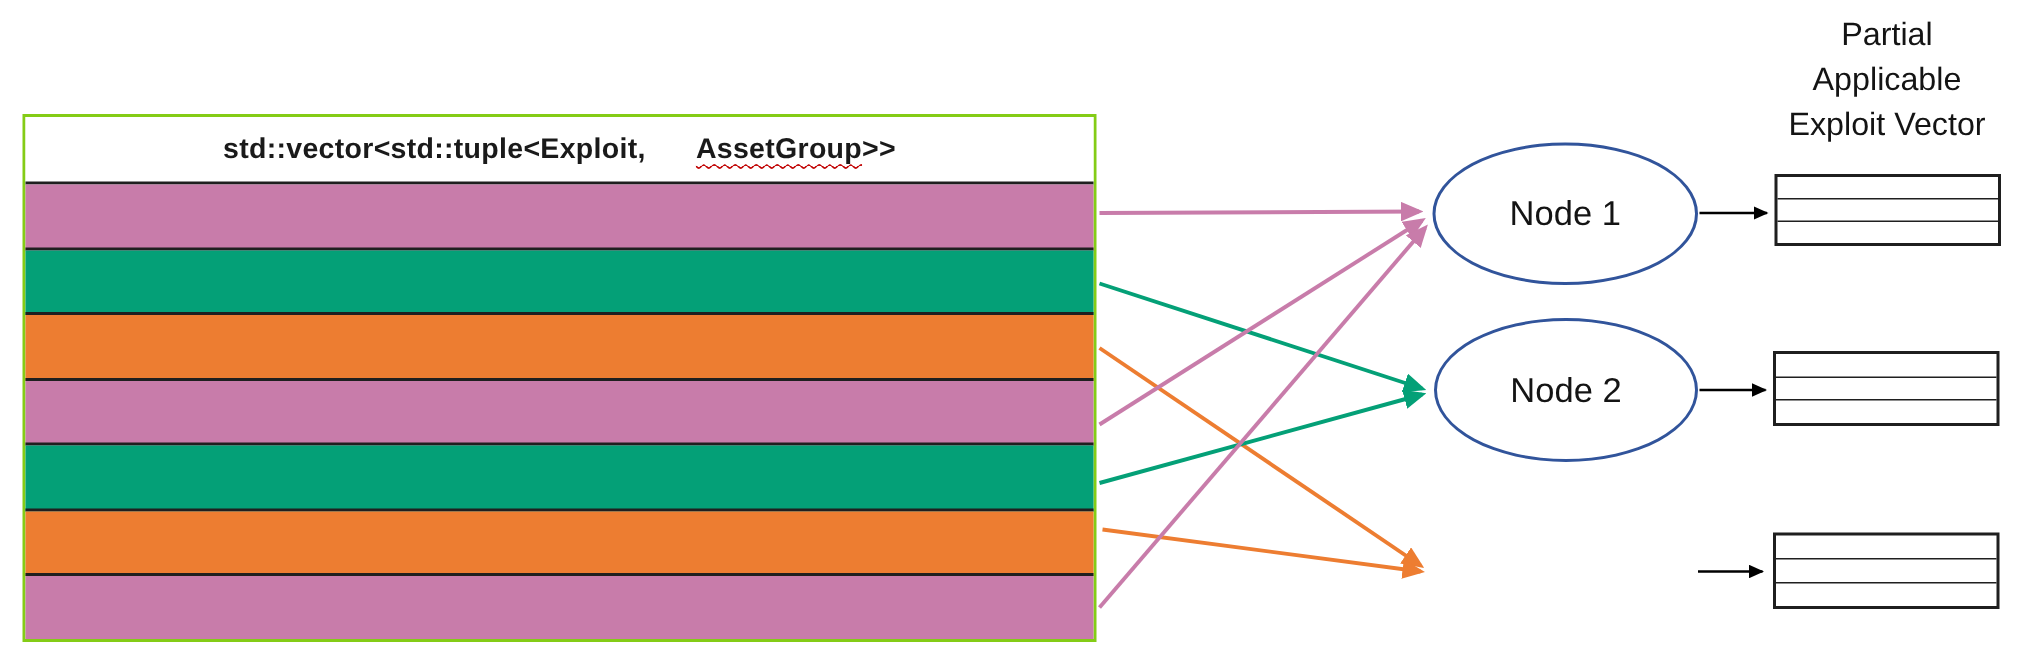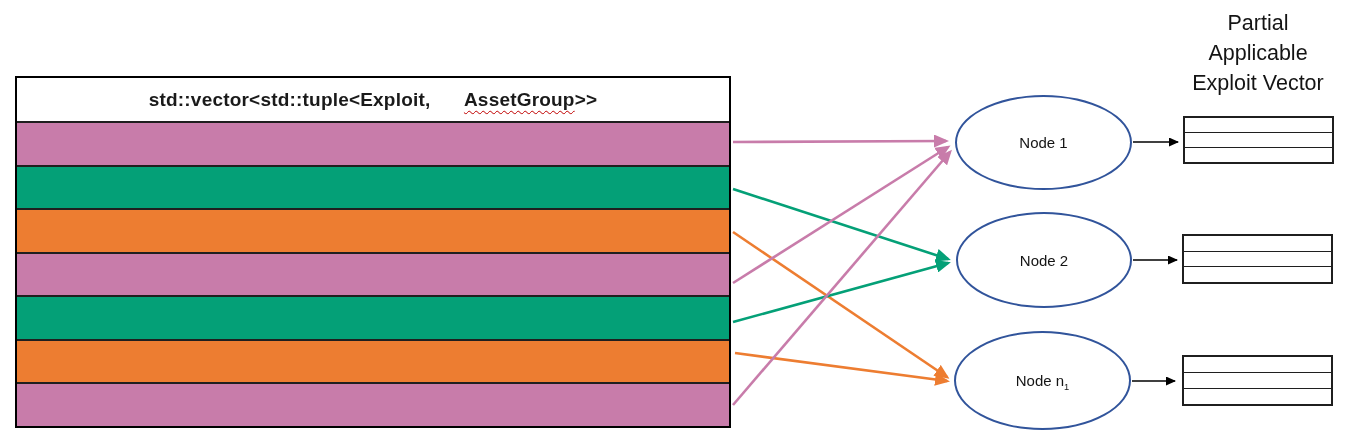--- a/index.html
+++ b/index.html
@@ -3,41 +3,41 @@
 <meta charset="utf-8">
 <style>
   html,body{margin:0;padding:0;background:#fff;}
   .canvas{
     position:relative;width:1351px;height:447px;background:#ffffff;
     font-family:"Liberation Sans", sans-serif;color:#1a1a1a;overflow:hidden;
   }
   
   .vtable{
     position:absolute;left:15px;top:76px;width:716px;height:352px;
-    border:2px solid #000000;box-sizing:border-box;
+    border:2px solid #84cc16;box-sizing:border-box;
     display:flex;flex-direction:column;background:#fff;
   }
   .vheader{
     height:43px;flex:0 0 43px;display:flex;align-items:center;justify-content:center;
     background:#ffffff;border-bottom:2px solid #1f1f1f;
     font-weight:bold;font-size:19px;letter-spacing:0.2px;white-space:pre;
   }
   .misspell{
     text-decoration:underline wavy #c00000;
     text-decoration-thickness:1px;text-underline-offset:4px;margin-left:28px;
   }
   .vrow{flex:1 1 auto;border-bottom:2px solid #1f1f1f;}
   .vrow:last-child{border-bottom:none;}
   
   .overlay{position:absolute;left:0;top:0;width:1351px;height:447px;pointer-events:none;}
   
   .node{
     position:absolute;border:2.5px solid #31549b;border-radius:50%;
     background:#ffffff;display:flex;align-items:center;justify-content:center;
-    font-size:15px;color:#141414;box-sizing:border-box;
+    font-size:23px;color:#141414;box-sizing:border-box;
   }
   .node sub{font-size:0.62em;line-height:0;}
   .n1{left:955px;top:95px;width:177px;height:95px;}
   .n2{left:956px;top:212px;width:176px;height:96px;}
   .n3{left:954px;top:331px;width:177px;height:99px;}
   
   .ptable{
     position:absolute;width:151px;height:50px;border:2px solid #1f1f1f;
     box-sizing:border-box;display:flex;flex-direction:column;background:#fff;
   }
@@ -96,23 +96,20 @@
     <line x1="1133" y1="260" x2="1177" y2="260" stroke-width="1.6" marker-end="url(#mBlack)" stroke="#000000"></line>
     <line x1="1132" y1="381" x2="1175" y2="381" stroke-width="1.6" marker-end="url(#mBlack)" stroke="#000000"></line>
   </svg>
 
   <div class="node n1">
     <span><span>Node 1</span><sub></sub></span>
   </div>
   <div class="node n2">
     <span><span>Node 2</span><sub></sub></span>
   </div>
-  <div class="node n3">
-    <span><span>Node n</span><sub>1</sub></span>
-  </div>
 
   <div class="outlabel">
     <div>Partial</div>
     <div>Applicable</div>
     <div>Exploit Vector</div>
   </div>
 
   <div class="ptable pt1">
     <div class="prow"></div>
     <div class="prow"></div>

